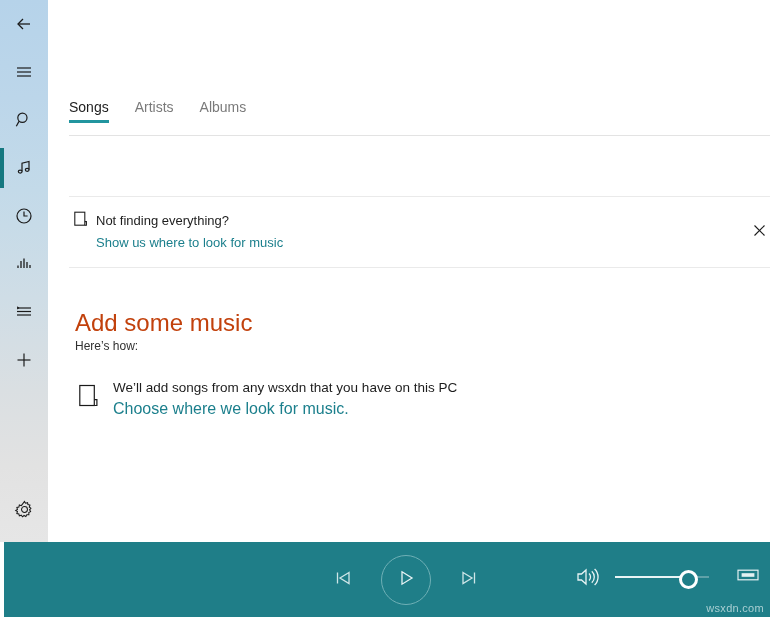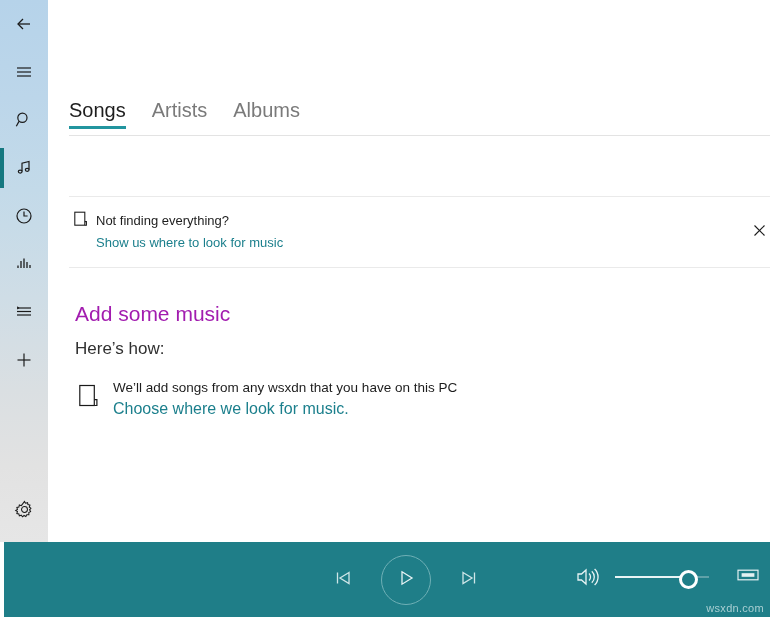--- a/index.html
+++ b/index.html
@@ -98,21 +98,21 @@
   
   #tabs {
     position: absolute;
     left: 21px;
     top: 100px;
     display: flex;
     align-items: flex-end;
     gap: 26px;
   }
   .tab {
-    font-size: 20px;
+    font-size: 14px;
     font-weight: 400;
     color: #7a7a7a;
     padding-bottom: 8px;
     position: relative;
     line-height: 1.05;
   }
   .tab.active { color: #1d1d1d; }
   .tab.active::after {
     content: "";
     position: absolute;
@@ -203,30 +203,30 @@
     display: flex;
     align-items: center;
     justify-content: center;
     color: #1b1b1b;
   }
 
   
   #add-heading {
     position: absolute;
     left: 27px;
-    top: 302px;
-    font-size: 21px;
+    top: 309px;
+    font-size: 24px;
     font-weight: 400;
-    color: #a21caf;
+    color: #c2410c;
   }
   #add-sub {
     position: absolute;
     left: 27px;
     top: 339px;
-    font-size: 17px;
+    font-size: 12px;
     color: #303030;
   }
   #howto-row {
     position: absolute;
     left: 27px;
     top: 378px;
     width: 620px;
     height: 48px;
   }
   #howto-icon {

